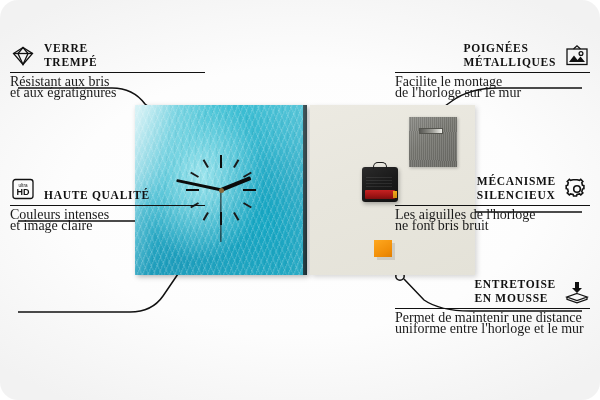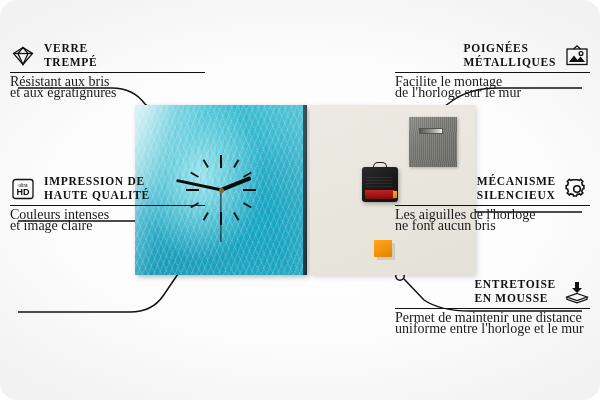--- a/index.html
+++ b/index.html
@@ -244,21 +244,21 @@
   <div class="feature left" style="top:175px;">
     <div class="f-head">
       <span class="icon">
         <svg viewBox="0 0 26 24">
           <rect x="3" y="2.5" width="20" height="19" rx="2.5" fill="none" stroke="#111" stroke-width="1.3"></rect>
           <text x="13" y="9.5" font-family="Liberation Sans, sans-serif" font-size="4.6" fill="#111" text-anchor="middle">ultra</text>
           <text x="13" y="18" font-family="Liberation Sans, sans-serif" font-size="9" font-weight="bold" fill="#111" text-anchor="middle">HD</text>
         </svg>
       </span>
       <span class="f-title">
-        <span>IMPRESSION DE</span><br>
+        <br>
         <span>HAUTE QUALITÉ</span>
       </span>
     </div>
     <div class="f-rule"></div>
     <div class="f-desc">
       <span>Couleurs intenses</span><br>
       <span>et image claire</span>
     </div>
   </div>
 
@@ -298,21 +298,21 @@
             <g fill="none" stroke="#111" stroke-width="1.6">
           <path d="M13 2.8 l2.6 .55 1.15 -1.0 2.1 2.1 -1.0 1.15 .55 2.6 1.5 .45 v3.0 l-1.5 .45 -.55 2.6 1.0 1.15 -2.1 2.1 -1.15 -1.0 -2.6 .55 -.45 1.5 h-3.0 l-.45 -1.5 -2.6 -.55 -1.15 1.0 -2.1 -2.1 1.0 -1.15 -.55 -2.6 -1.5 -.45 v-3.0 l1.5 -.45 .55 -2.6 -1.0 -1.15 2.1 -2.1 1.15 1.0 2.6 -.55 z"></path>
           <circle cx="13" cy="12" r="3.3"></circle>
             </g>
           </svg>
       </span>
     </div>
     <div class="f-rule"></div>
     <div class="f-desc">
       <span>Les aiguilles de l'horloge</span><br>
-      <span>ne font aucun bris</span>
+      <span>ne font bris bruit</span>
     </div>
   </div>
 
   <div class="feature right" style="top:278px;">
     <div class="f-head">
       <span class="f-title">
         <span>ENTRETOISE</span><br>
         <span>EN MOUSSE</span>
       </span>
       <span class="icon">

